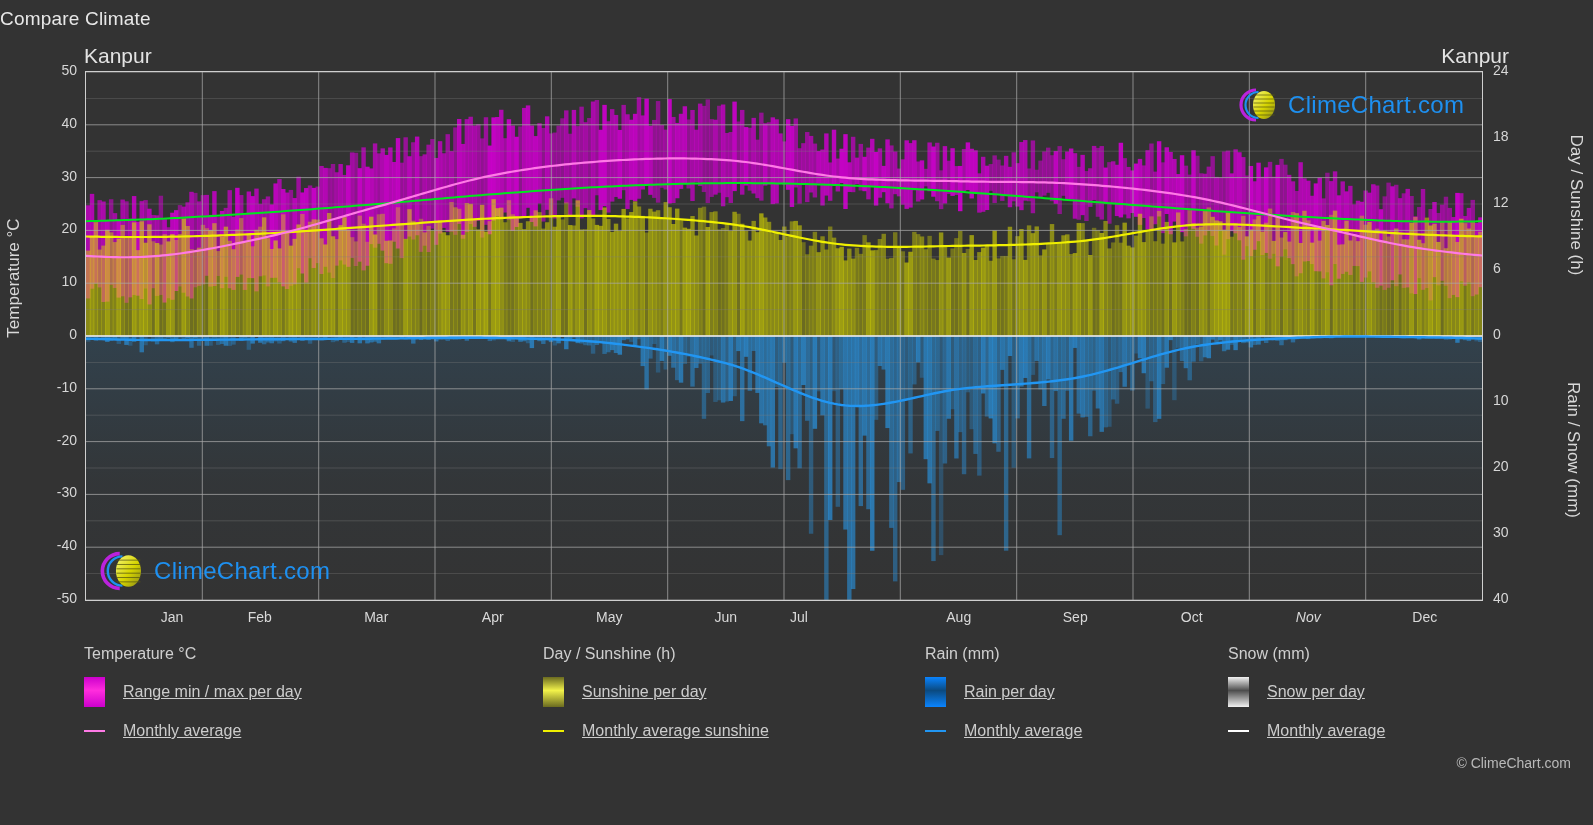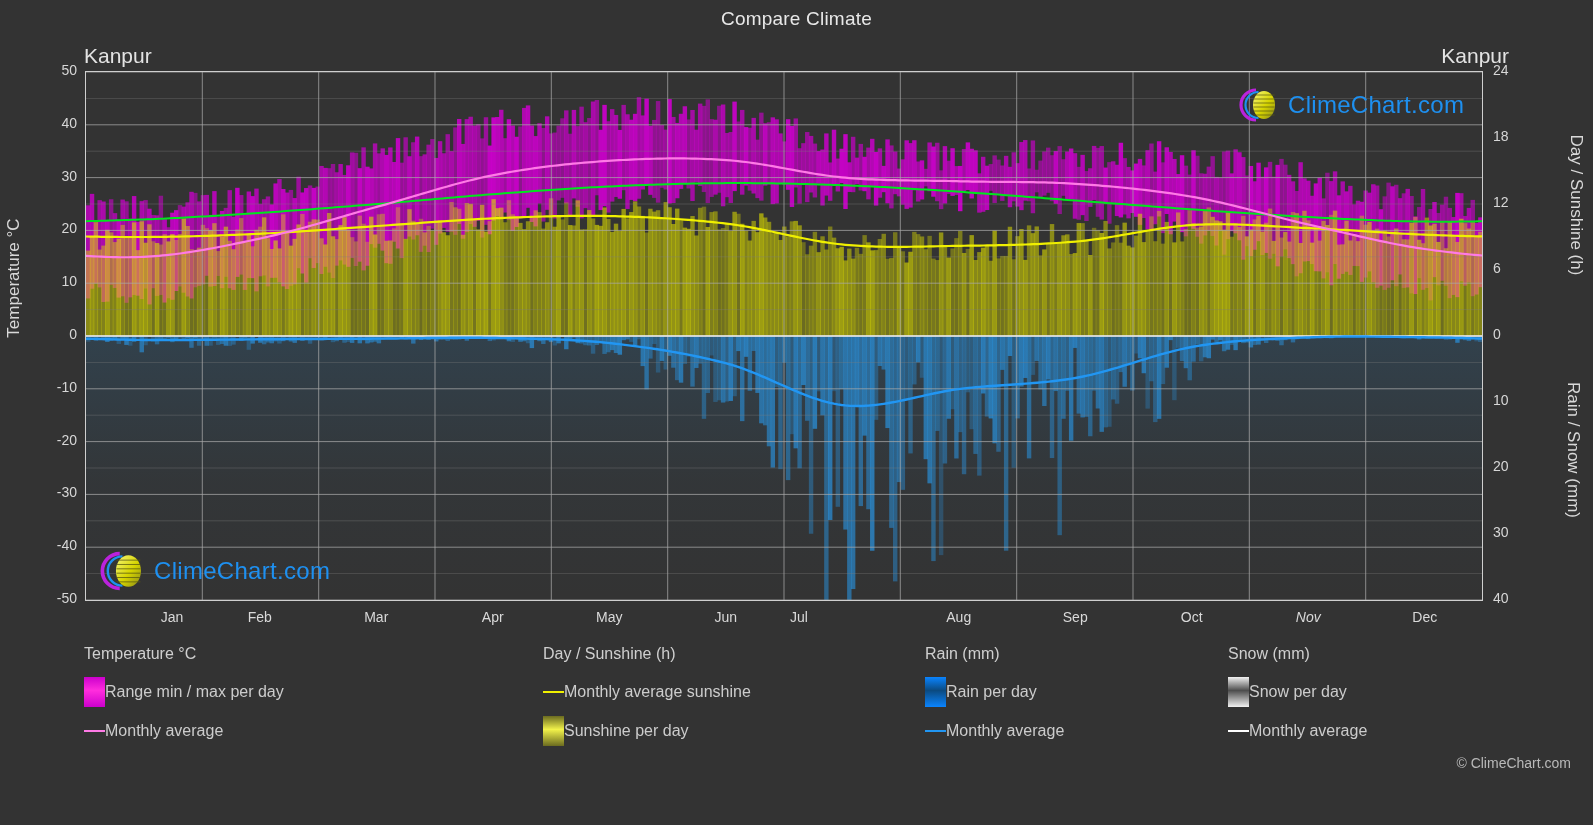--- a/index.html
+++ b/index.html
@@ -6,21 +6,21 @@
   body{
     width:1593px;height:825px;
     background:#333333;
     font-family:"Liberation Sans", sans-serif;
     color:#d9d9d9;
     overflow:hidden;
     position:relative;
   }
   
   #chart-title{
-    position:absolute;left:0;top:8px;width:1593px;text-align:center;
+    position:absolute;left:0;top:8px;width:1593px;
     font-size:19px;color:#e8e8e8;letter-spacing:.2px;
   }
   #city-left{
     position:absolute;left:84px;top:44px;font-size:21px;color:#e3e3e3;
   }
   #city-right{
     position:absolute;right:84px;top:44px;font-size:21px;color:#e3e3e3;
     text-align:right;
   }
   
@@ -51,21 +51,21 @@
   }
   .tick-label{position:absolute;font-size:14px;color:#d7d7d7;}
   .tick-left{text-align:right;width:40px;}
   .tick-right{text-align:left;width:40px;}
   .month-label{position:absolute;font-size:14px;color:#d9d9d9;text-align:center;width:80px;}
   
   #legend{position:absolute;left:0;top:645px;width:1593px;height:180px;}
   .legend-col{position:absolute;top:0;}
   .legend-head{font-size:16px;color:#cfcfcf;margin-bottom:14px;}
   .legend-row{display:flex;align-items:center;height:30px;margin-bottom:9px;}
-  .legend-row .lbl{font-size:16px;color:#cccccc;margin-left:0;white-space:nowrap;}
+  .legend-row .lbl{font-size:16px;color:#cccccc;margin-left:18px;white-space:nowrap;text-decoration:underline;}
   .sw-box{width:21px;height:30px;display:inline-block;}
   .sw-line{width:21px;height:30px;display:inline-block;position:relative;}
   .sw-line::after{
     content:"";position:absolute;left:0;top:14px;width:21px;height:2px;
   }
   #copyright{
     position:absolute;right:22px;top:755px;font-size:14px;color:#b9b9b9;
   }
   
   .wm{position:absolute;display:flex;align-items:center;}
@@ -1333,28 +1333,28 @@
       <div class="legend-row">
         <span class="sw-line">
           <span style="position: absolute; left: 0px; top: 14px; width: 21px; height: 2px; background: rgb(255, 122, 230);"></span>
         </span>
         <span class="lbl">Monthly average</span>
       </div>
     </div>
     <div class="legend-col" style="left: 543px;">
       <div class="legend-head">Day / Sunshine (h)</div>
       <div class="legend-row">
+        <span class="sw-box" style="background: linear-gradient(rgb(107, 107, 32) 0%, rgb(242, 242, 74) 45%, rgb(107, 107, 32) 100%);"></span>
+        <span class="lbl">Sunshine per day</span>
+      </div>
+      <div class="legend-row">
         <span class="sw-line">
           <span style="position: absolute; left: 0px; top: 14px; width: 21px; height: 2px; background: rgb(240, 240, 0);"></span>
         </span>
         <span class="lbl">Monthly average sunshine</span>
-      </div>
-      <div class="legend-row">
-        <span class="sw-box" style="background: linear-gradient(rgb(107, 107, 32) 0%, rgb(242, 242, 74) 45%, rgb(107, 107, 32) 100%);"></span>
-        <span class="lbl">Sunshine per day</span>
       </div>
     </div>
     <div class="legend-col" style="left: 925px;">
       <div class="legend-head">Rain (mm)</div>
       <div class="legend-row">
         <span class="sw-box" style="background: linear-gradient(rgb(10, 132, 255) 0%, rgb(11, 74, 128) 45%, rgb(10, 132, 255) 100%);"></span>
         <span class="lbl">Rain per day</span>
       </div>
       <div class="legend-row">
         <span class="sw-line">

